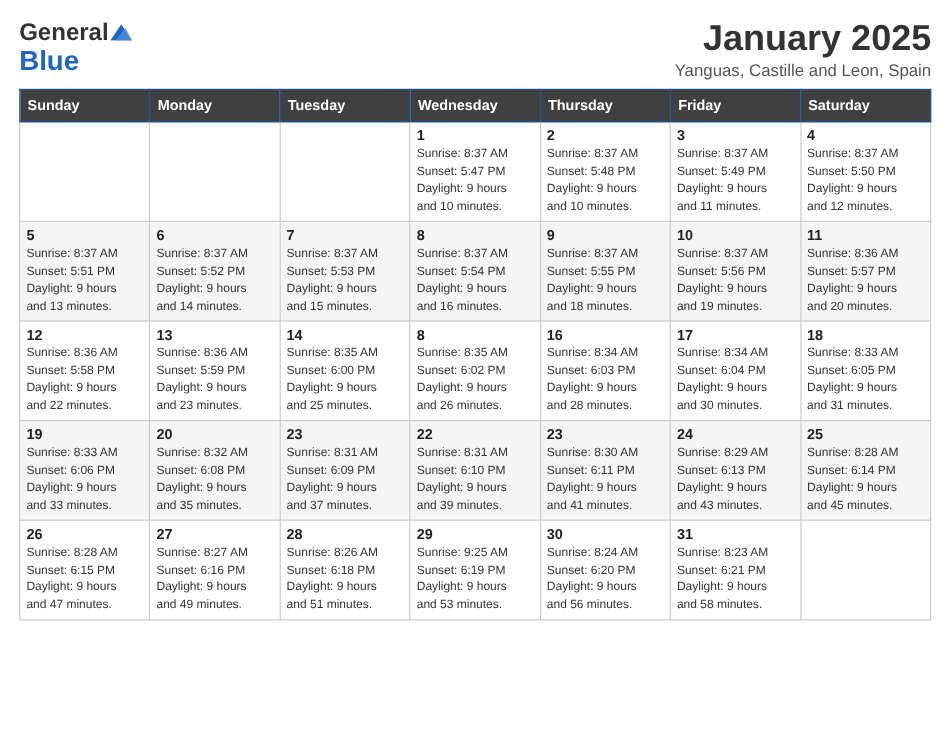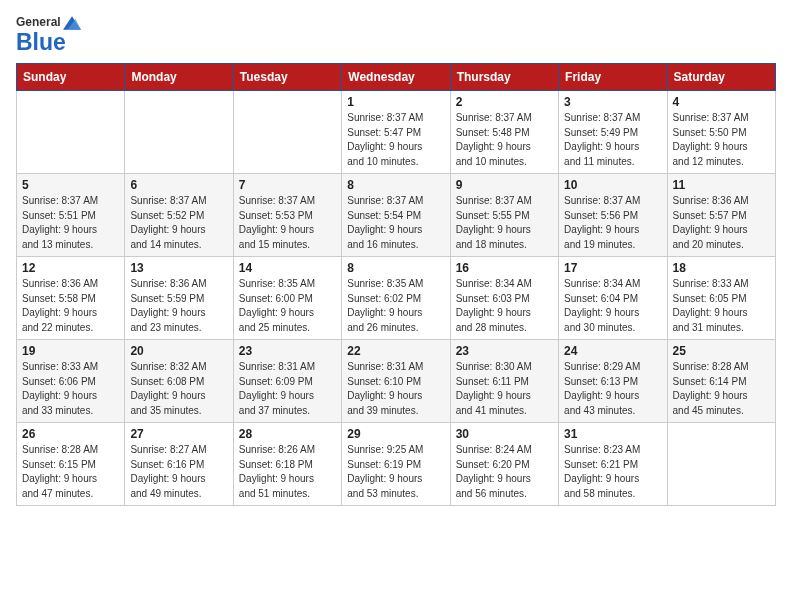--- a/index.html
+++ b/index.html
@@ -15,21 +15,21 @@
       justify-content: space-between;
       align-items: flex-start;
       margin-bottom: 8px;
     }
     .logo {
       display: flex;
       flex-direction: column;
       align-items: flex-start;
     }
     .logo-text-general {
-      font-size: 12px;
+      font-size: 20px;
       font-weight: bold;
       color: #333;
       line-height: 1.1;
     }
     .logo-text-blue {
       font-size: 23px;
       font-weight: bold;
       color: #2166c0;
       line-height: 1.1;
     }
@@ -55,21 +55,21 @@
     .location-subtitle {
       font-size: 14px;
       color: #555;
     }
     .calendar-table {
       width: 100%;
       border-collapse: collapse;
       font-size: 11px;
     }
     .calendar-table th {
-      background-color: #b91c1c;
+      background-color: #404040;
       color: #fff;
       text-align: left;
       padding: 6px 6px;
       font-size: 12px;
       font-weight: bold;
       border: 1px solid #1a55a0;
     }
     .calendar-table td {
       border: 1px solid #ccc;
       vertical-align: top;
@@ -105,20 +105,24 @@
   <div class="logo">
     <div class="logo-row">
       <span class="logo-text-general">General</span>
       <svg class="logo-icon" viewBox="0 0 20 15" xmlns="http://www.w3.org/2000/svg">
         <polygon points="0,15 10,0 20,15" fill="#2166c0"></polygon>
         <polygon points="5,15 14,3 20,15" fill="#5599dd" opacity="0.7"></polygon>
       </svg>
     </div>
     <span class="logo-text-blue">Blue</span>
   </div>
+  <div class="title-section">
+    <div class="month-title">January 2025</div>
+    <div class="location-subtitle">Yanguas, Castille and Leon, Spain</div>
+  </div>
 </div>
 
 <table class="calendar-table">
   <thead>
     <tr>
     <th>Sunday</th>
         <th>Monday</th>
         <th>Tuesday</th>
         <th>Wednesday</th>
         <th>Thursday</th>

